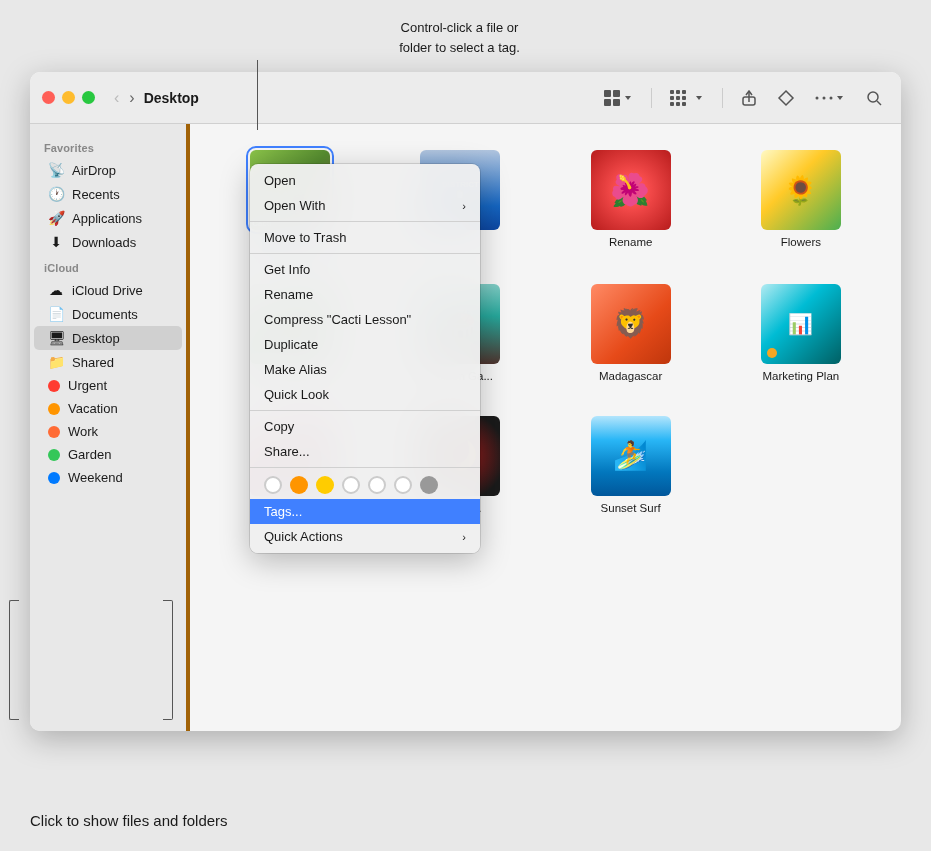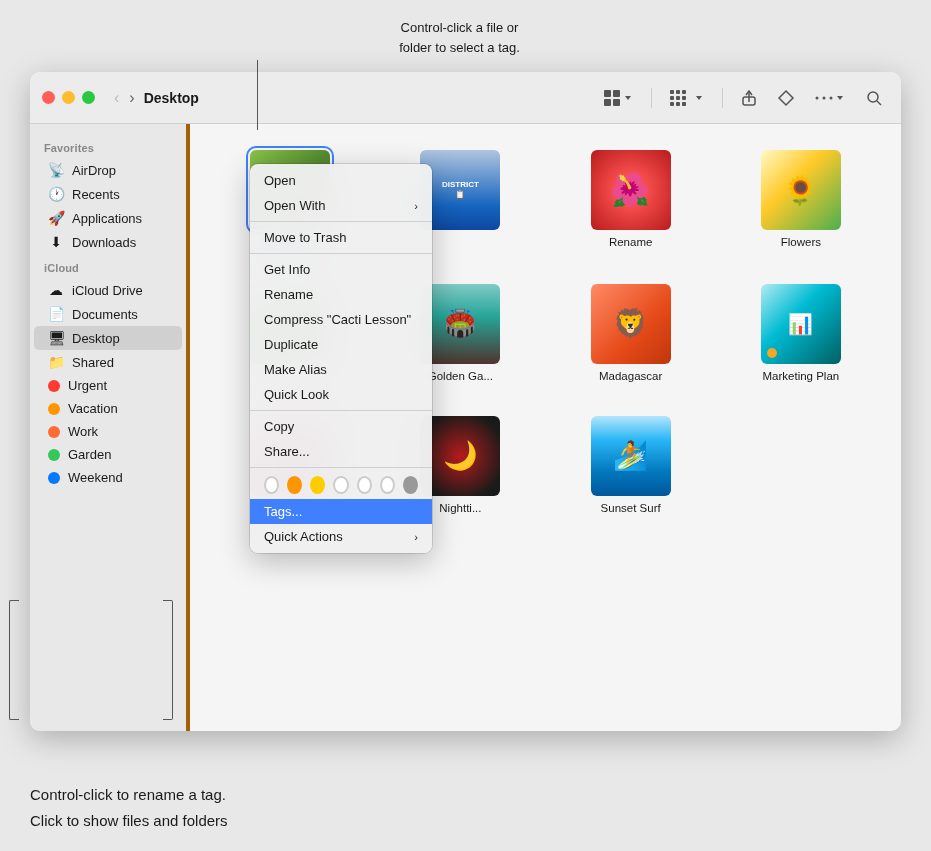--- a/index.html
+++ b/index.html
@@ -236,21 +236,21 @@
       color: white;
       padding: 1px 5px;
       border-radius: 3px;
     }
 
     
     .context-menu {
       position: absolute;
       top: 40px;
       left: 60px;
-      width: 182px;
+      width: 230px;
       background: rgba(240,240,240,0.97);
       backdrop-filter: blur(20px);
       border-radius: 8px;
       box-shadow: 0 8px 30px rgba(0,0,0,0.25), 0 0 0 1px rgba(0,0,0,0.12);
       padding: 4px 0;
       z-index: 100;
     }
 
     .menu-item {
       padding: 5px 14px;
@@ -618,18 +618,17 @@
         <div class="menu-item">
           <span>Quick Actions</span>
           <span class="menu-arrow">›</span>
         </div>
       </div>
     </div>
   </div>
 </div>
 
 <div class="annotation-bottom">
-  <div>Control-click to rename a tag.</div>
   <div>Click to show files and folders</div>
 </div>
 
 <div style="position:absolute; top:600px; left:9px; width:10px; height:120px; border:1.5px solid #555; border-right:none; border-radius:2px 0 0 2px; z-index:20;"></div>
 <div style="position:absolute; top:600px; left:163px; width:10px; height:120px; border:1.5px solid #555; border-left:none; border-radius:0 2px 2px 0; z-index:20;"></div>
 
 </body></html>

